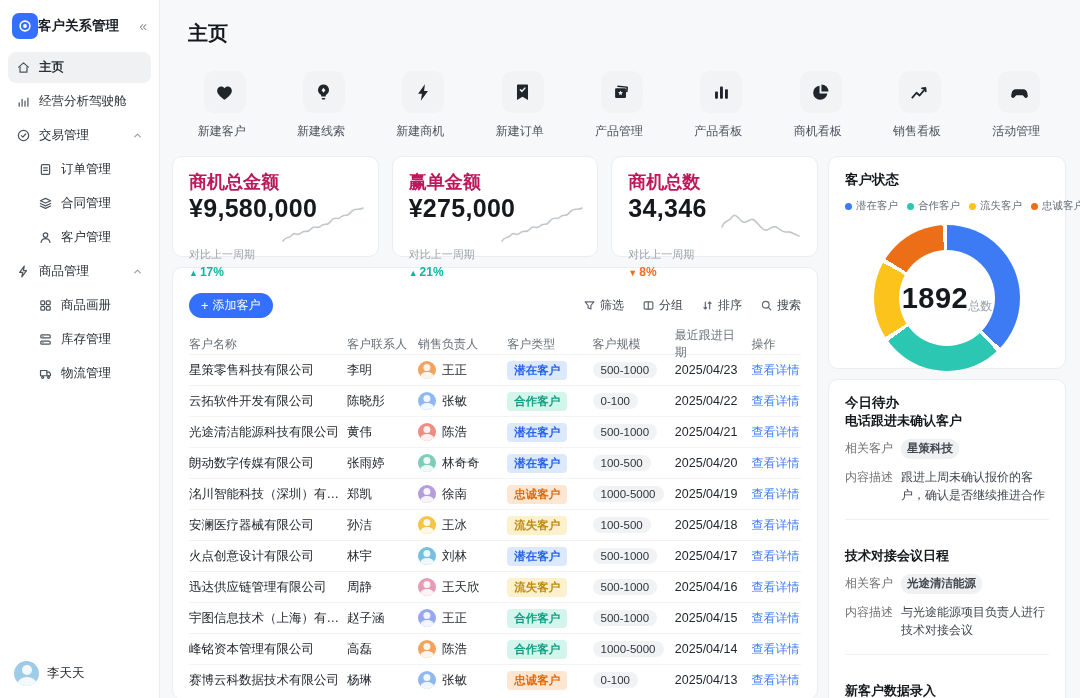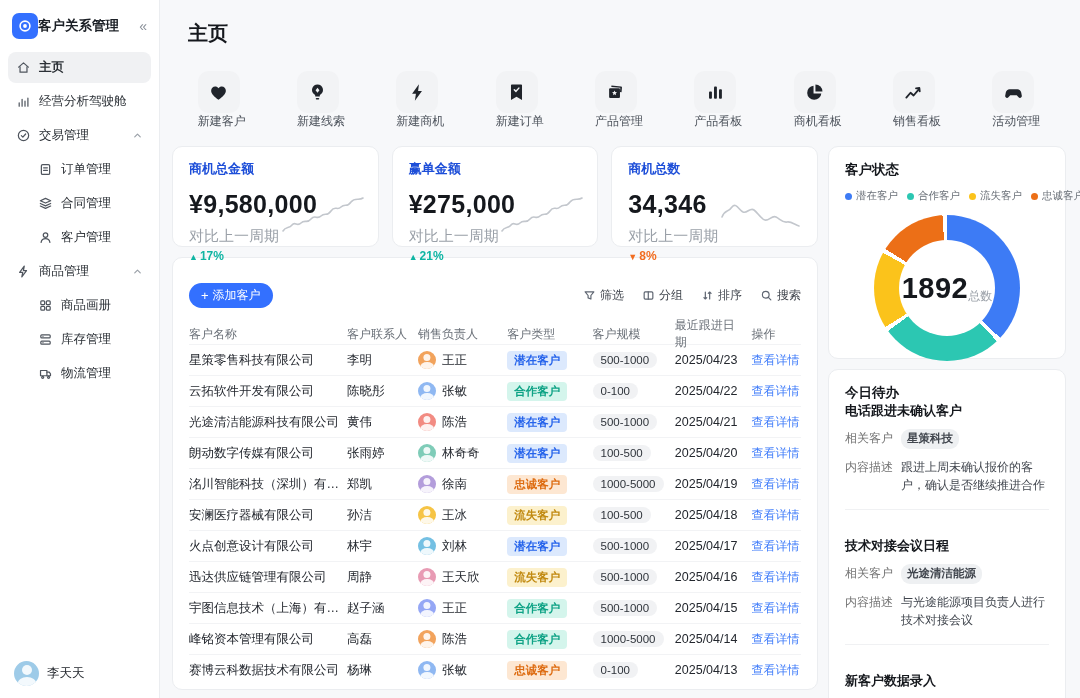--- a/index.html
+++ b/index.html
@@ -31,36 +31,36 @@
                   transform:translateX(-50%);background:#fff;opacity:.88;border-radius:50%}
   .avatar::after{content:"";position:absolute;left:50%;top:62%;width:76%;height:54%;
                  transform:translateX(-50%);background:#fff;opacity:.88;border-radius:50% 50% 0 0}
   .user-avatar{width:25px;height:25px;background:#9ecbe8}
 
   
   .main{flex:1;padding:16px 14px 0 12px;box-sizing:border-box;overflow:hidden;
         display:flex;flex-direction:column}
   .page-title{margin:4px 0 0 16px;font-size:20px;font-weight:700;color:#15181d}
   .quick-actions{display:grid;grid-template-columns:repeat(9,1fr);margin-top:24px;justify-items:center}
-  .qa{display:flex;flex-direction:column;align-items:flex-start;cursor:pointer}
+  .qa{display:flex;flex-direction:column;align-items:flex-end;gap:10px;cursor:pointer}
   .qa-box{width:42px;height:42px;border-radius:11px;background:#f2f3f5;display:flex;
           align-items:center;justify-content:center;color:#20242b}
   .qa-label{font-size:12px;color:#4c525b}
 
   .content-cols{display:flex;gap:10px;margin-top:16px;align-items:flex-start}
   .left-col{flex:1;min-width:0;display:flex;flex-direction:column;gap:10px}
   .right-col{width:238px;min-width:238px;display:flex;flex-direction:column;gap:10px}
   .card{background:#fff;border:1px solid #ebedf0;border-radius:10px;box-sizing:border-box}
 
   
   .stats-row{display:grid;grid-template-columns:repeat(3,1fr);gap:13px}
   .stat-card{position:relative;padding:13px 16px;height:101px}
-  .stat-title{font-size:13px;font-weight:600;color:#1d4ed8}
-  .stat-value{font-size:25px;font-weight:800;color:#15181d;margin-top:12px;letter-spacing:.3px}
-  .stat-compare{font-size:15px;color:#9aa0a8;margin-top:8px}
+  .stat-title{font-size:18px;font-weight:600;color:#be185d}
+  .stat-value{font-size:25px;font-weight:800;color:#15181d;margin-top:0;letter-spacing:.3px}
+  .stat-compare{font-size:11px;color:#9aa0a8;margin-top:24px}
   .stat-trend{font-size:12px;font-weight:700;margin-top:3px}
   .trend-up{color:#0fb5a3}
   .trend-down{color:#f26d21}
   .tri{font-size:9px;margin-right:2px}
   .spark{position:absolute;right:13px;bottom:11px}
 
   
   .list-card{padding:14px 16px 4px}
   .list-title{font-size:14px;font-weight:700;color:#15181d}
   .list-toolbar{display:flex;align-items:center;justify-content:space-between;margin-top:11px}

